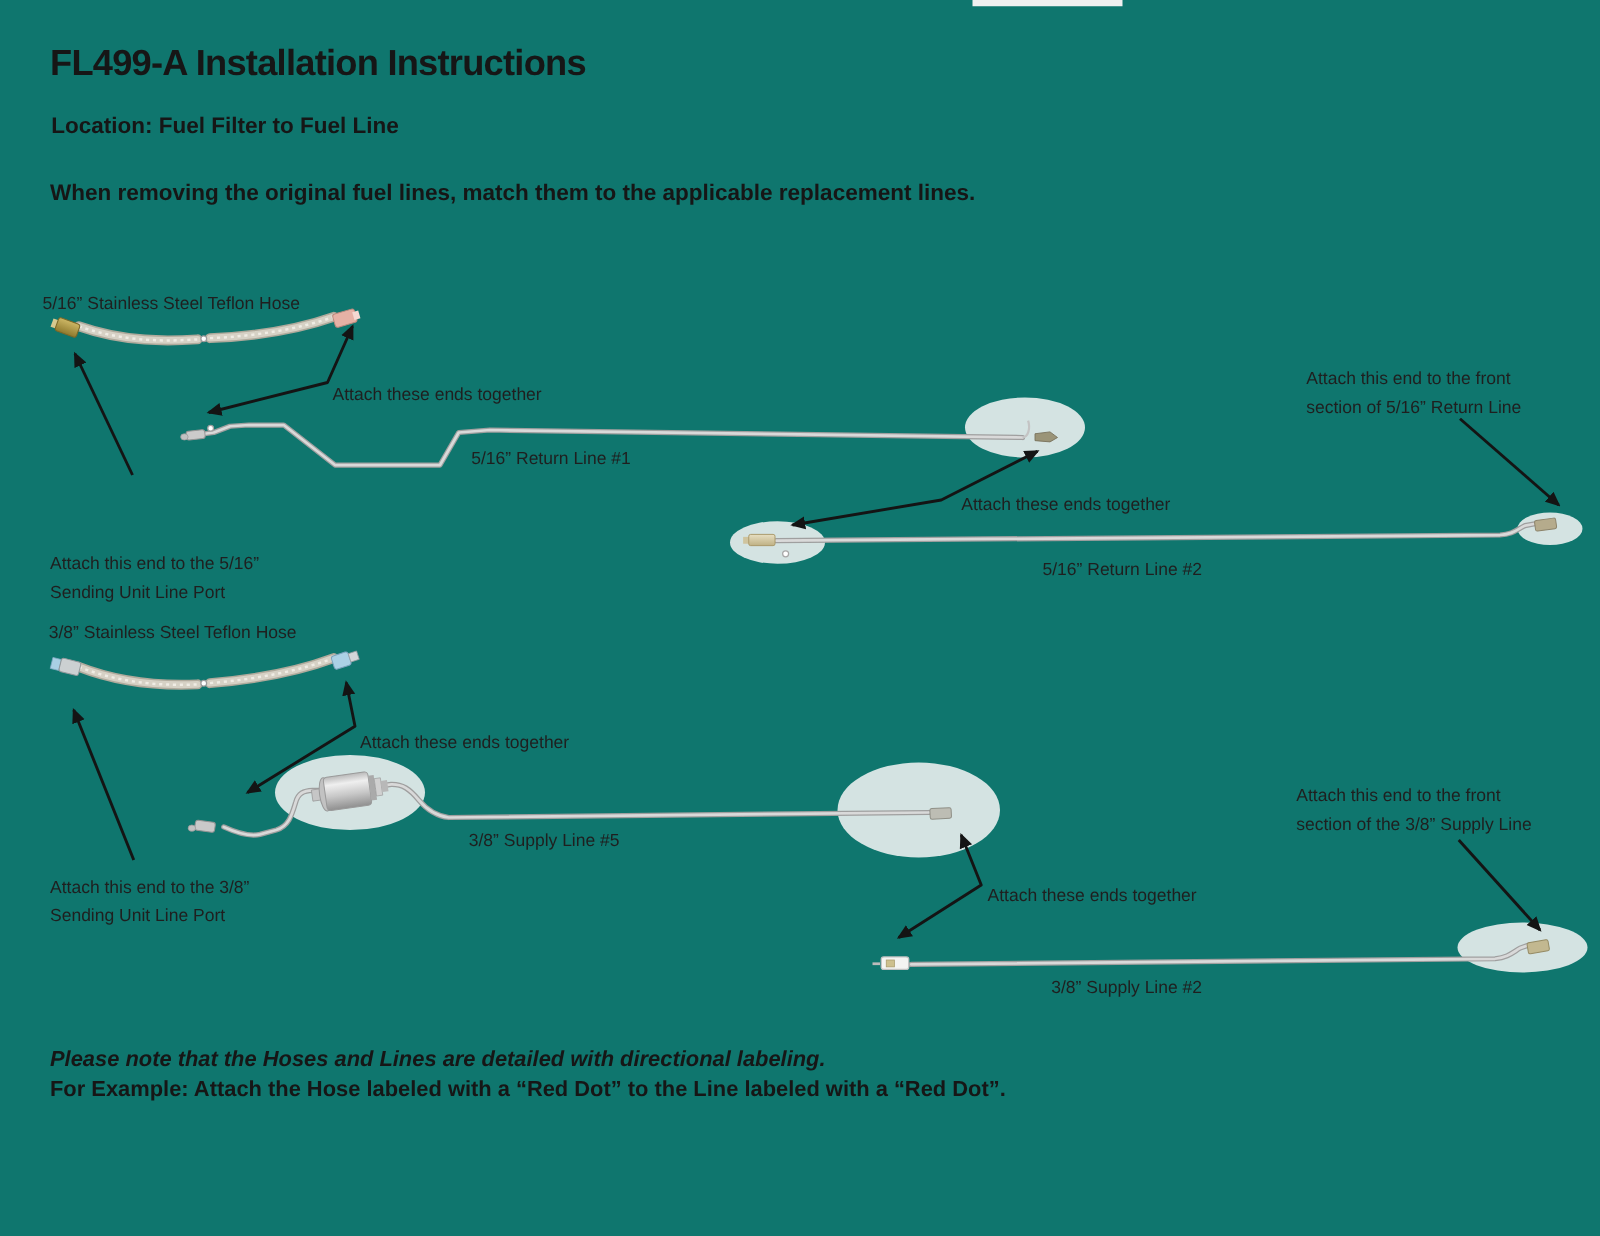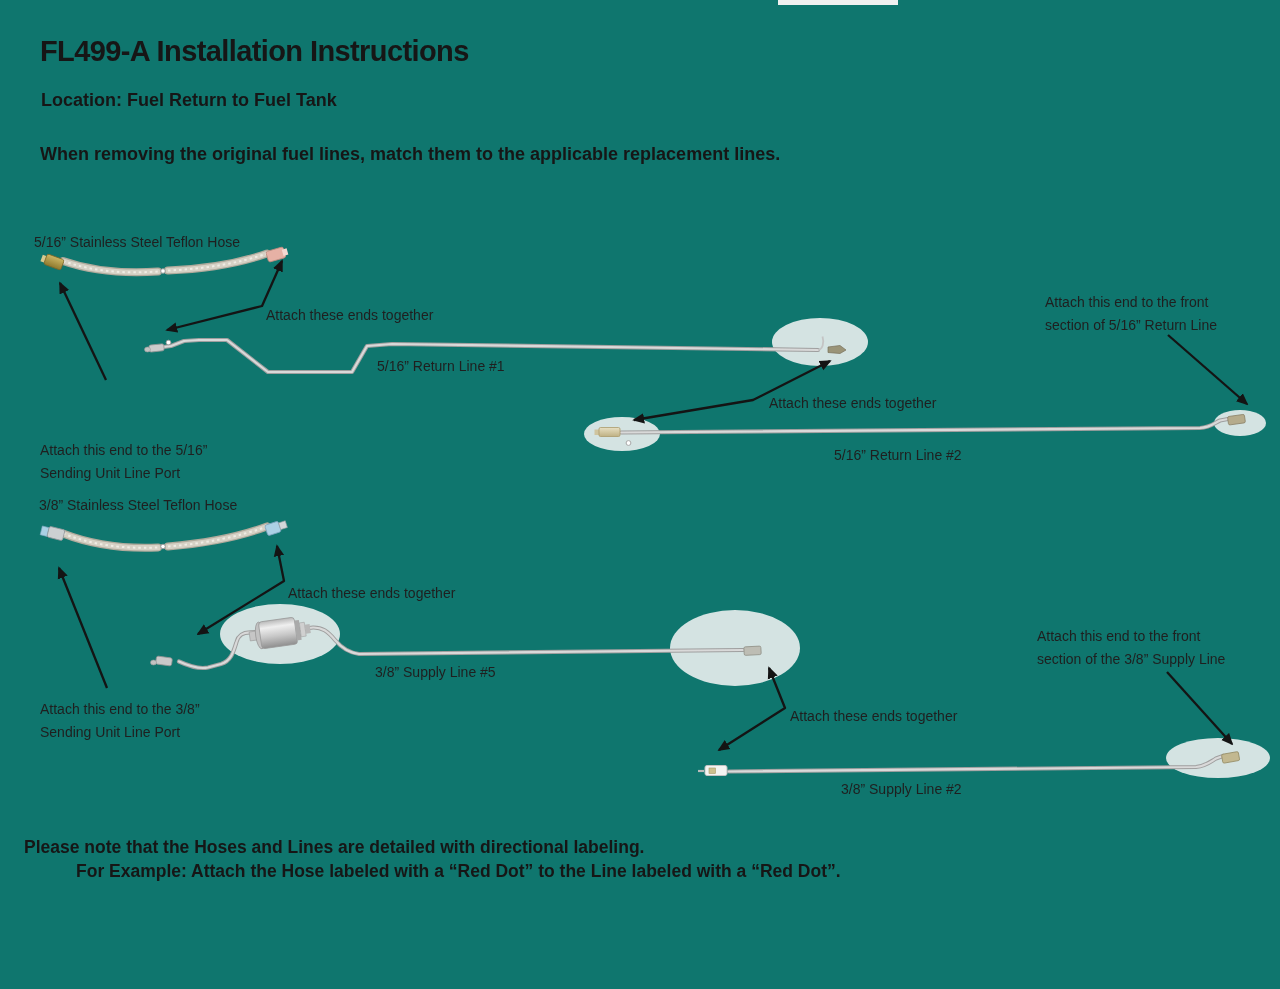--- a/index.html
+++ b/index.html
@@ -160,21 +160,21 @@
       <path class="arrow" marker-start="url(#ah)" marker-end="url(#ah)" d="M 830 361 L 753 400 L 634 420"></path>
       <path class="arrow" marker-end="url(#ah)" d="M 1168 335 L 1247 404"></path>
       <path class="arrow" marker-end="url(#ah)" d="M 107 688 L 59 568"></path>
       <path class="arrow" marker-start="url(#ah)" marker-end="url(#ah)" d="M 277 546 L 284 581 L 198 634"></path>
       <path class="arrow" marker-start="url(#ah)" marker-end="url(#ah)" d="M 769 668 L 785 708 L 719 750"></path>
       <path class="arrow" marker-end="url(#ah)" d="M 1167 672 L 1232 744"></path>
     </g>
   </svg>
 
   <div class="lbl h-title" style="left:40px;top:40px;">FL499-A Installation Instructions</div>
-  <div class="lbl h-sub" style="left:41px;top:89px;">Location: Fuel Return to Fuel Tank</div>
+  <div class="lbl h-sub" style="left:41px;top:89px;">Location: Fuel Filter to Fuel Line</div>
   <div class="lbl h-sub" style="left:40px;top:143px;text-align:center;">When removing the original fuel lines, match them to the applicable replacement lines.</div>
 
   <div class="lbl" style="left:34px;top:231px;">5/16” Stainless Steel Teflon Hose</div>
   <div class="lbl" style="left:266px;top:304px;">Attach these ends together</div>
   <div class="lbl" style="left:377px;top:355px;">5/16” Return Line #1</div>
   <div class="lbl" style="left:769px;top:392px;">Attach these ends together</div>
   <div class="lbl" style="left:834px;top:444px;">5/16” Return Line #2</div>
   <div class="lbl" style="left:40px;top:391px;line-height:22.5px;margin-top:48px;">
     <span class="block">Attach this end to the 5/16”</span>
     <span class="block">Sending Unit Line Port</span>
@@ -191,16 +191,16 @@
   <div class="lbl" style="left:841px;top:778px;">3/8” Supply Line #2</div>
   <div class="lbl" style="left:40px;top:698px;line-height:22.5px;">
     <span class="block">Attach this end to the 3/8”</span>
     <span class="block">Sending Unit Line Port</span>
   </div>
   <div class="lbl" style="left:1037px;top:625px;line-height:22.5px;">
     <span class="block">Attach this end to the front</span>
     <span class="block">section of the 3/8” Supply Line</span>
   </div>
 
-  <div class="lbl footer-note" style="left:24px;top:836px;">Please note that the Hoses and Lines are detailed with directional labeling.</div>
-  <div class="lbl footer-note" style="left:40px;top:860px;margin-left:36px;">For Example: Attach the Hose labeled with a “Red Dot” to the Line labeled with a “Red Dot”.</div>
+  <div class="lbl footer-note" style="left:40px;top:836px;font-style:italic;">Please note that the Hoses and Lines are detailed with directional labeling.</div>
+  <div class="lbl footer-note" style="left:40px;top:860px;">For Example: Attach the Hose labeled with a “Red Dot” to the Line labeled with a “Red Dot”.</div>
 
 </div>
 
 </body></html>

